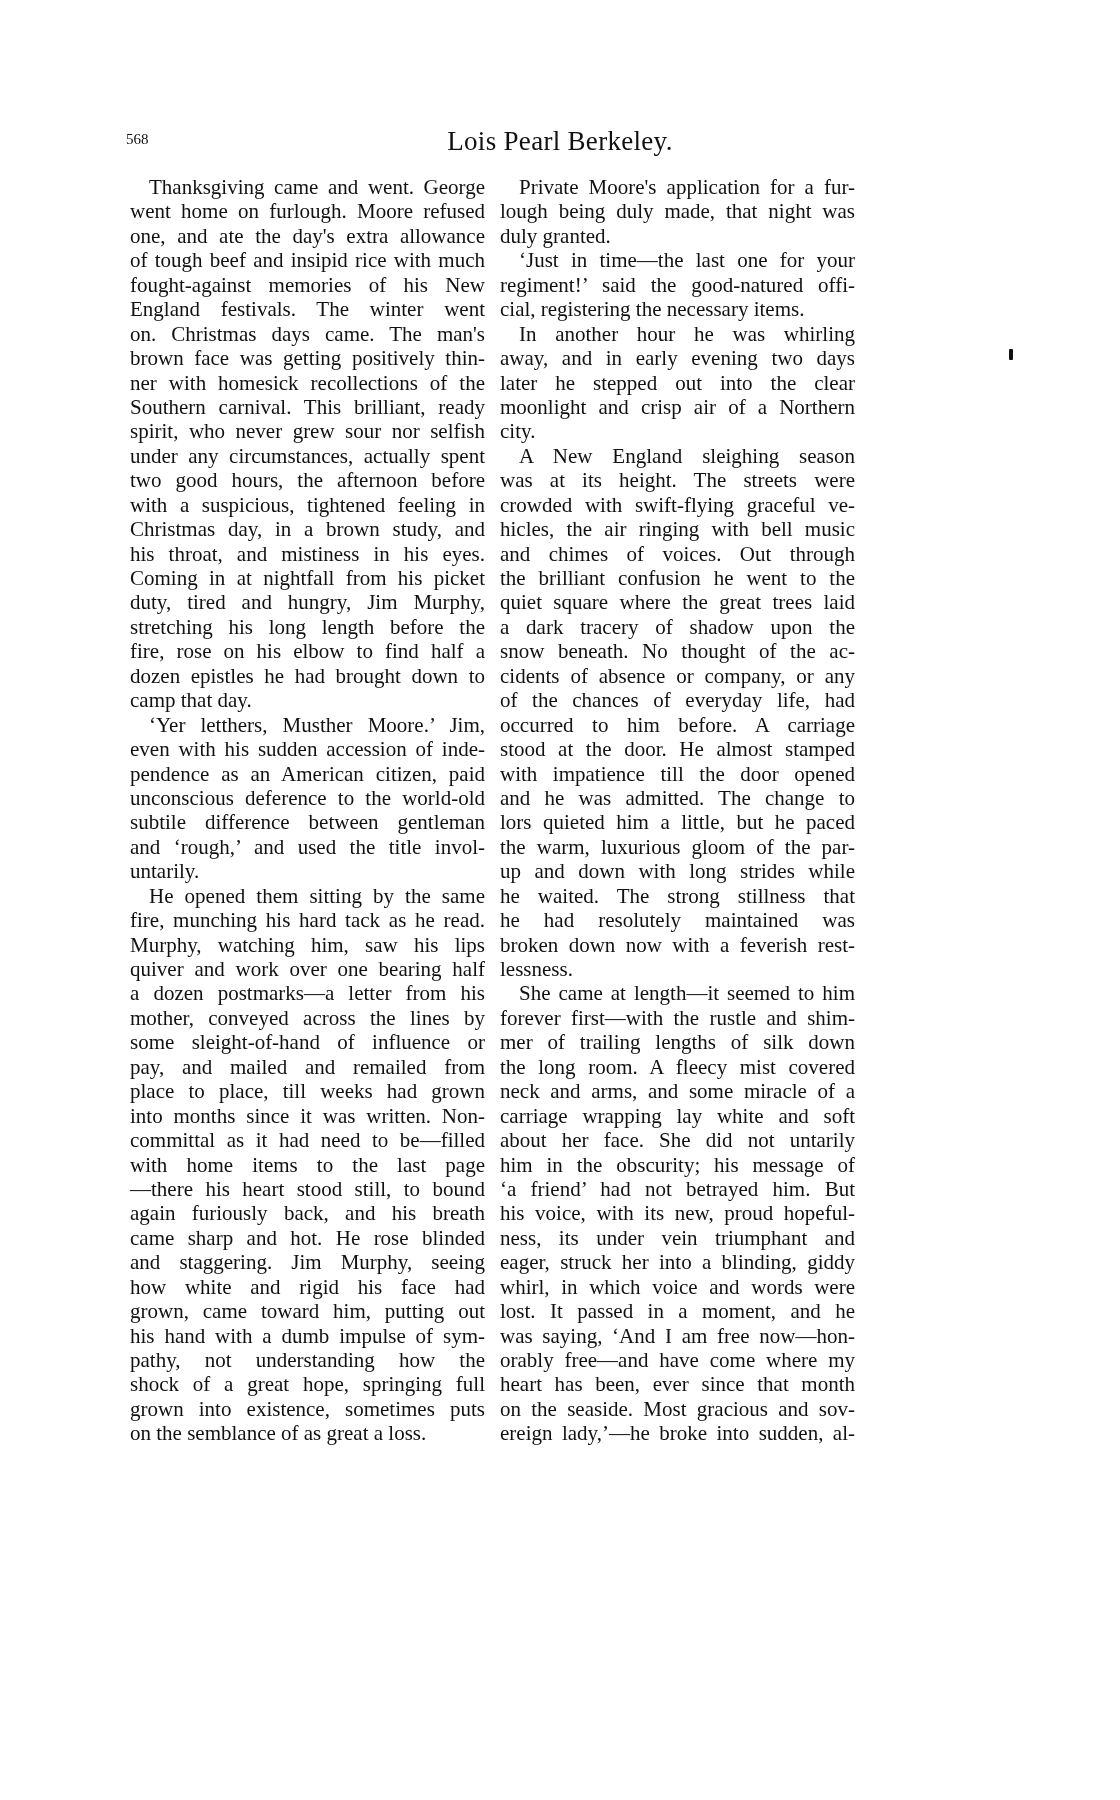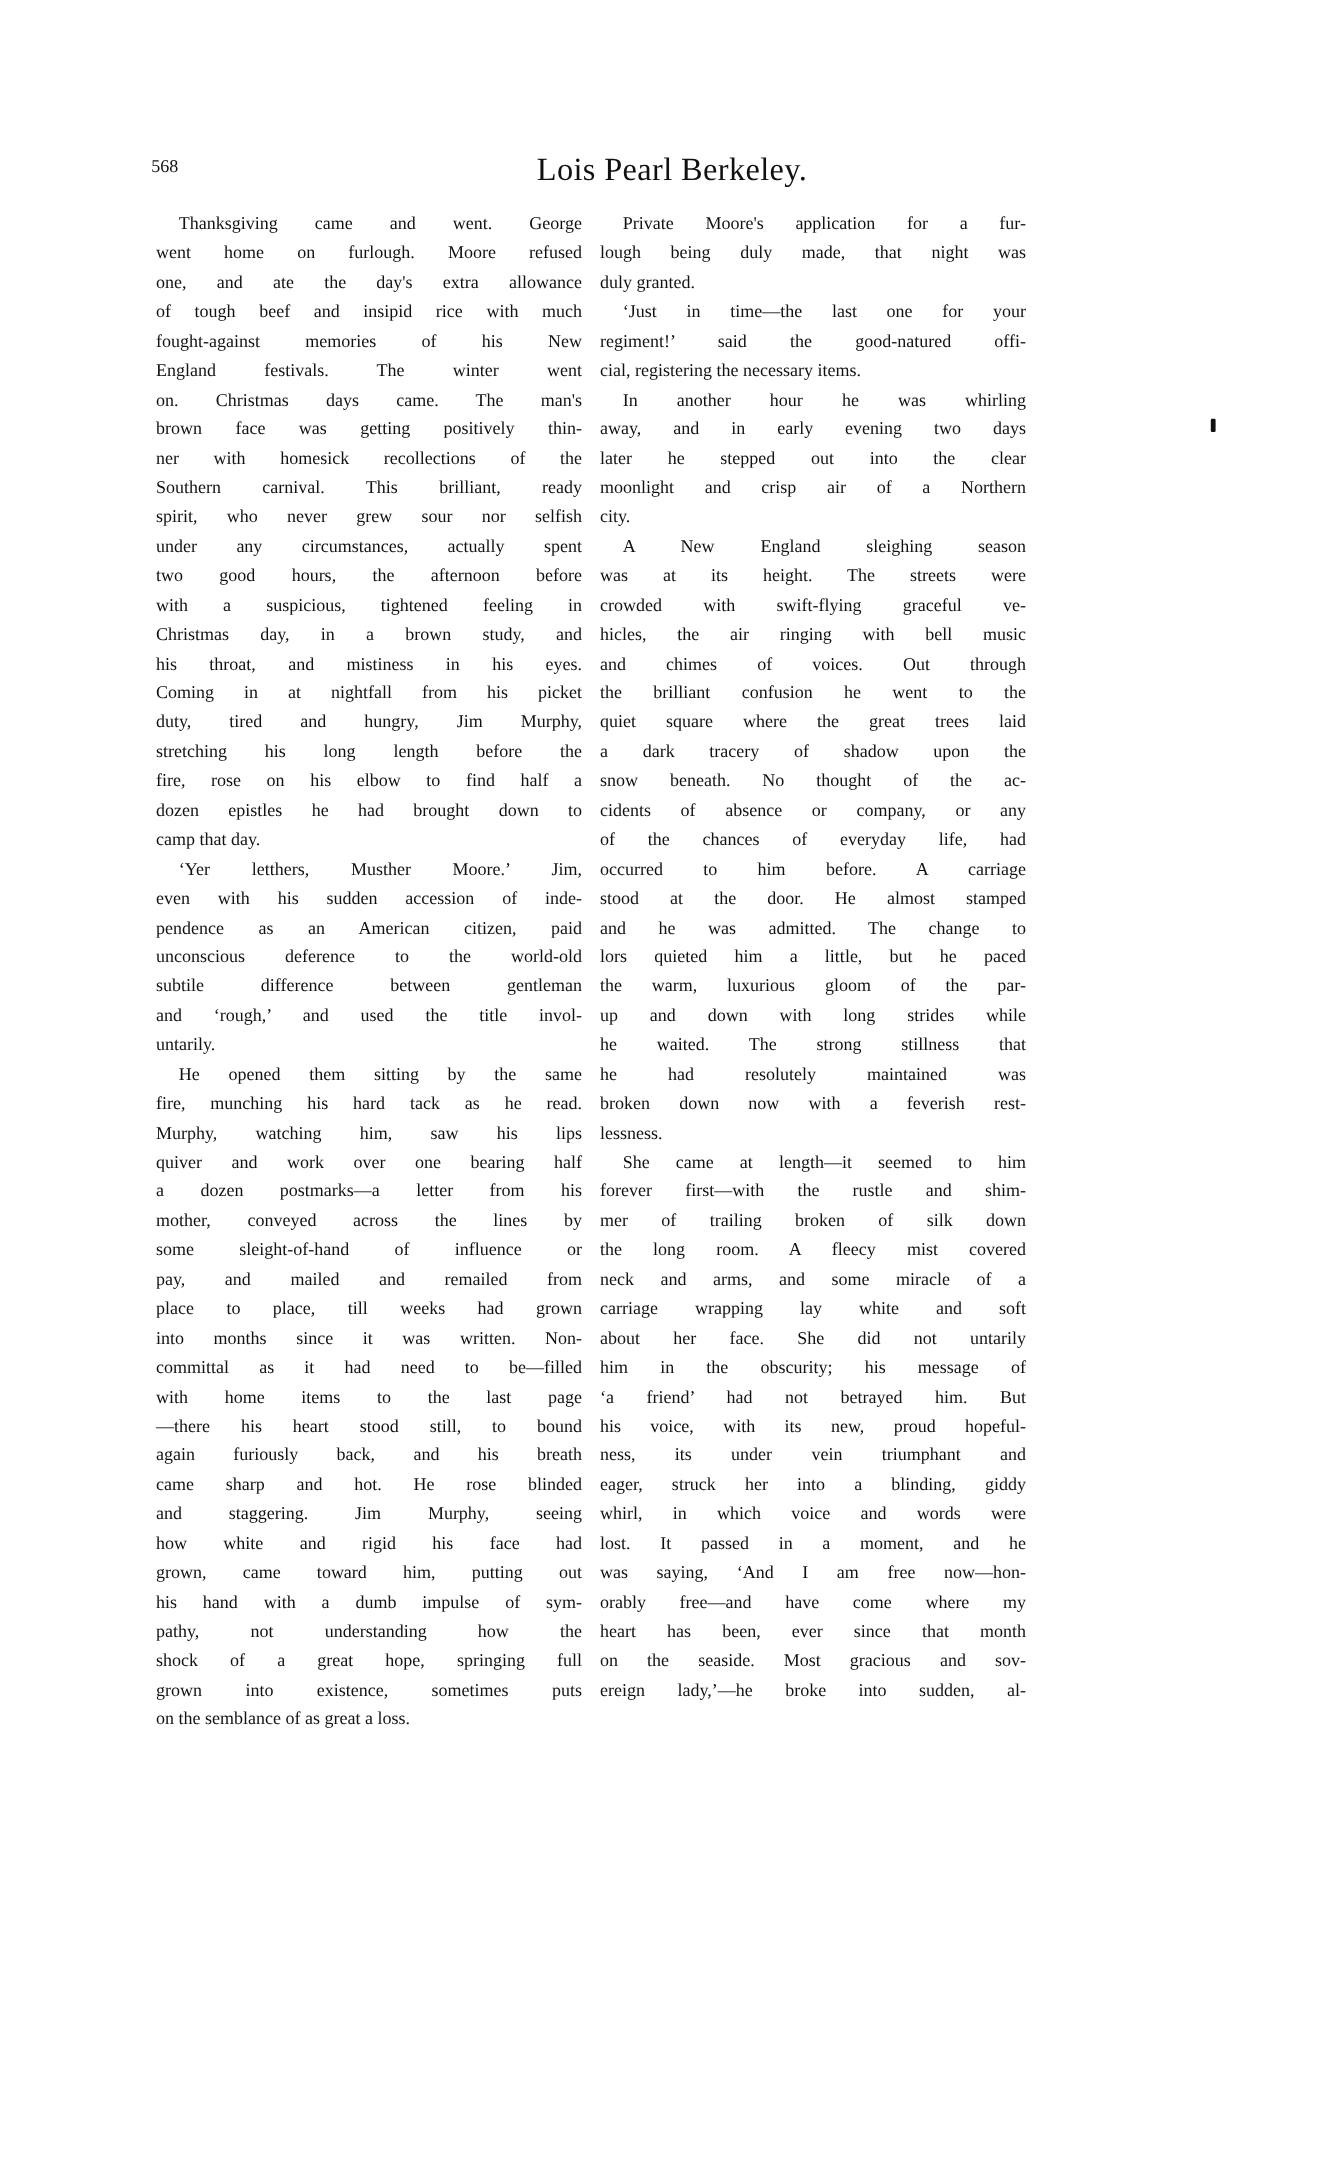--- a/index.html
+++ b/index.html
@@ -1,21 +1,21 @@
 <!DOCTYPE html>
 <html><head>
   <meta charset="utf-8">
   <style>
     html, body { margin: 0; padding: 0; background: #ffffff; }
     body { width: 1120px; height: 1800px; position: relative; overflow: hidden;
            font-family: "Liberation Serif", "DejaVu Serif", serif; color: #111; }
     .page-number { position: absolute; left: 126px; top: 131px; font-size: 15px; }
     .running-head { position: absolute; left: 0; width: 1120px; top: 126px; text-align: center;
                     font-size: 27px; letter-spacing: 0.3px; }
-    .column { position: absolute; top: 175px; width: 355px; font-size: 15px; line-height: 24.45px; }
+    .column { position: absolute; top: 175px; width: 355px; font-size: 21px; line-height: 24.45px; }
     .col-left { left: 130px; }
     .col-right { left: 500px; }
     .line { display: block; height: 24.45px; white-space: nowrap; text-align: justify;
             text-align-last: justify; }
     .line.last { text-align-last: left; }
     .line.indent { padding-left: 19px; }
     .mark { position: absolute; left: 1009px; top: 349px; width: 4px; height: 11px; background: #111; border-radius: 1px; }
   </style>
 </head>
 <body>
@@ -96,31 +96,32 @@
       <span class="line">hicles, the air ringing with bell music</span>
       <span class="line">and chimes of voices. Out through</span>
       <span class="line">the brilliant confusion he went to the</span>
       <span class="line">quiet square where the great trees laid</span>
       <span class="line">a dark tracery of shadow upon the</span>
       <span class="line">snow beneath. No thought of the ac-</span>
       <span class="line">cidents of absence or company, or any</span>
       <span class="line">of the chances of everyday life, had</span>
       <span class="line">occurred to him before. A carriage</span>
       <span class="line">stood at the door. He almost stamped</span>
+      <span class="line">with impatience till the door opened</span>
       <span class="line">and he was admitted. The change to</span>
       <span class="line">lors quieted him a little, but he paced</span>
       <span class="line">the warm, luxurious gloom of the par-</span>
       <span class="line">up and down with long strides while</span>
       <span class="line">he waited. The strong stillness that</span>
       <span class="line">he had resolutely maintained was</span>
       <span class="line">broken down now with a feverish rest-</span>
       <span class="line last">lessness.</span>
       <span class="line indent">She came at length—it seemed to him</span>
       <span class="line">forever first—with the rustle and shim-</span>
-      <span class="line">mer of trailing broken of silk down</span>
+      <span class="line">mer of trailing lengths of silk down</span>
       <span class="line">the long room. A fleecy mist covered</span>
       <span class="line">neck and arms, and some miracle of a</span>
       <span class="line">carriage wrapping lay white and soft</span>
       <span class="line">about her face. She did not untarily</span>
       <span class="line">him in the obscurity; his message of</span>
       <span class="line">‘a friend’ had not betrayed him. But</span>
       <span class="line">his voice, with its new, proud hopeful-</span>
       <span class="line">ness, its under vein triumphant and</span>
       <span class="line">eager, struck her into a blinding, giddy</span>
       <span class="line">whirl, in which voice and words were</span>

